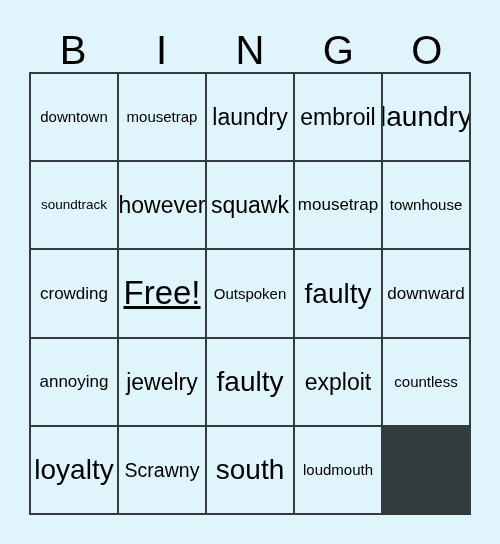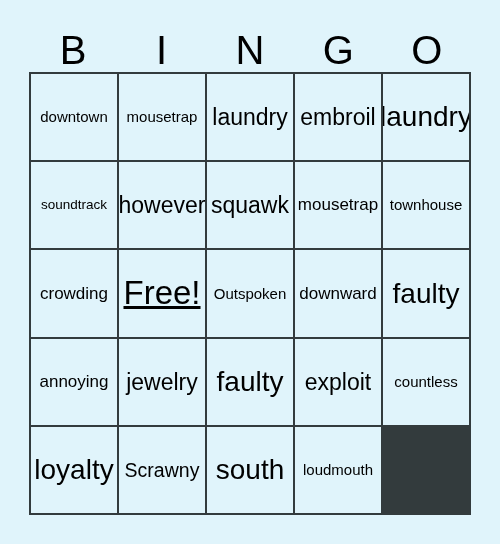--- a/index.html
+++ b/index.html
@@ -132,25 +132,25 @@
     <div class="cell">
         <span class="cell-text s-md">crowding</span>
       </div>
     <div class="cell">
         <span class="cell-text s-free">Free!</span>
       </div>
     <div class="cell">
         <span class="cell-text s-sm">Outspoken</span>
       </div>
     <div class="cell">
-        <span class="cell-text s-md">downward</span>
+        <span class="cell-text s-xxl">faulty</span>
       </div>
 
     <div class="cell">
-        <span class="cell-text s-xxl">faulty</span>
+        <span class="cell-text s-md">downward</span>
       </div>
     <div class="cell">
         <span class="cell-text s-md">annoying</span>
       </div>
     <div class="cell">
         <span class="cell-text s-xl">jewelry</span>
       </div>
     <div class="cell">
         <span class="cell-text s-xxl">faulty</span>
       </div>

